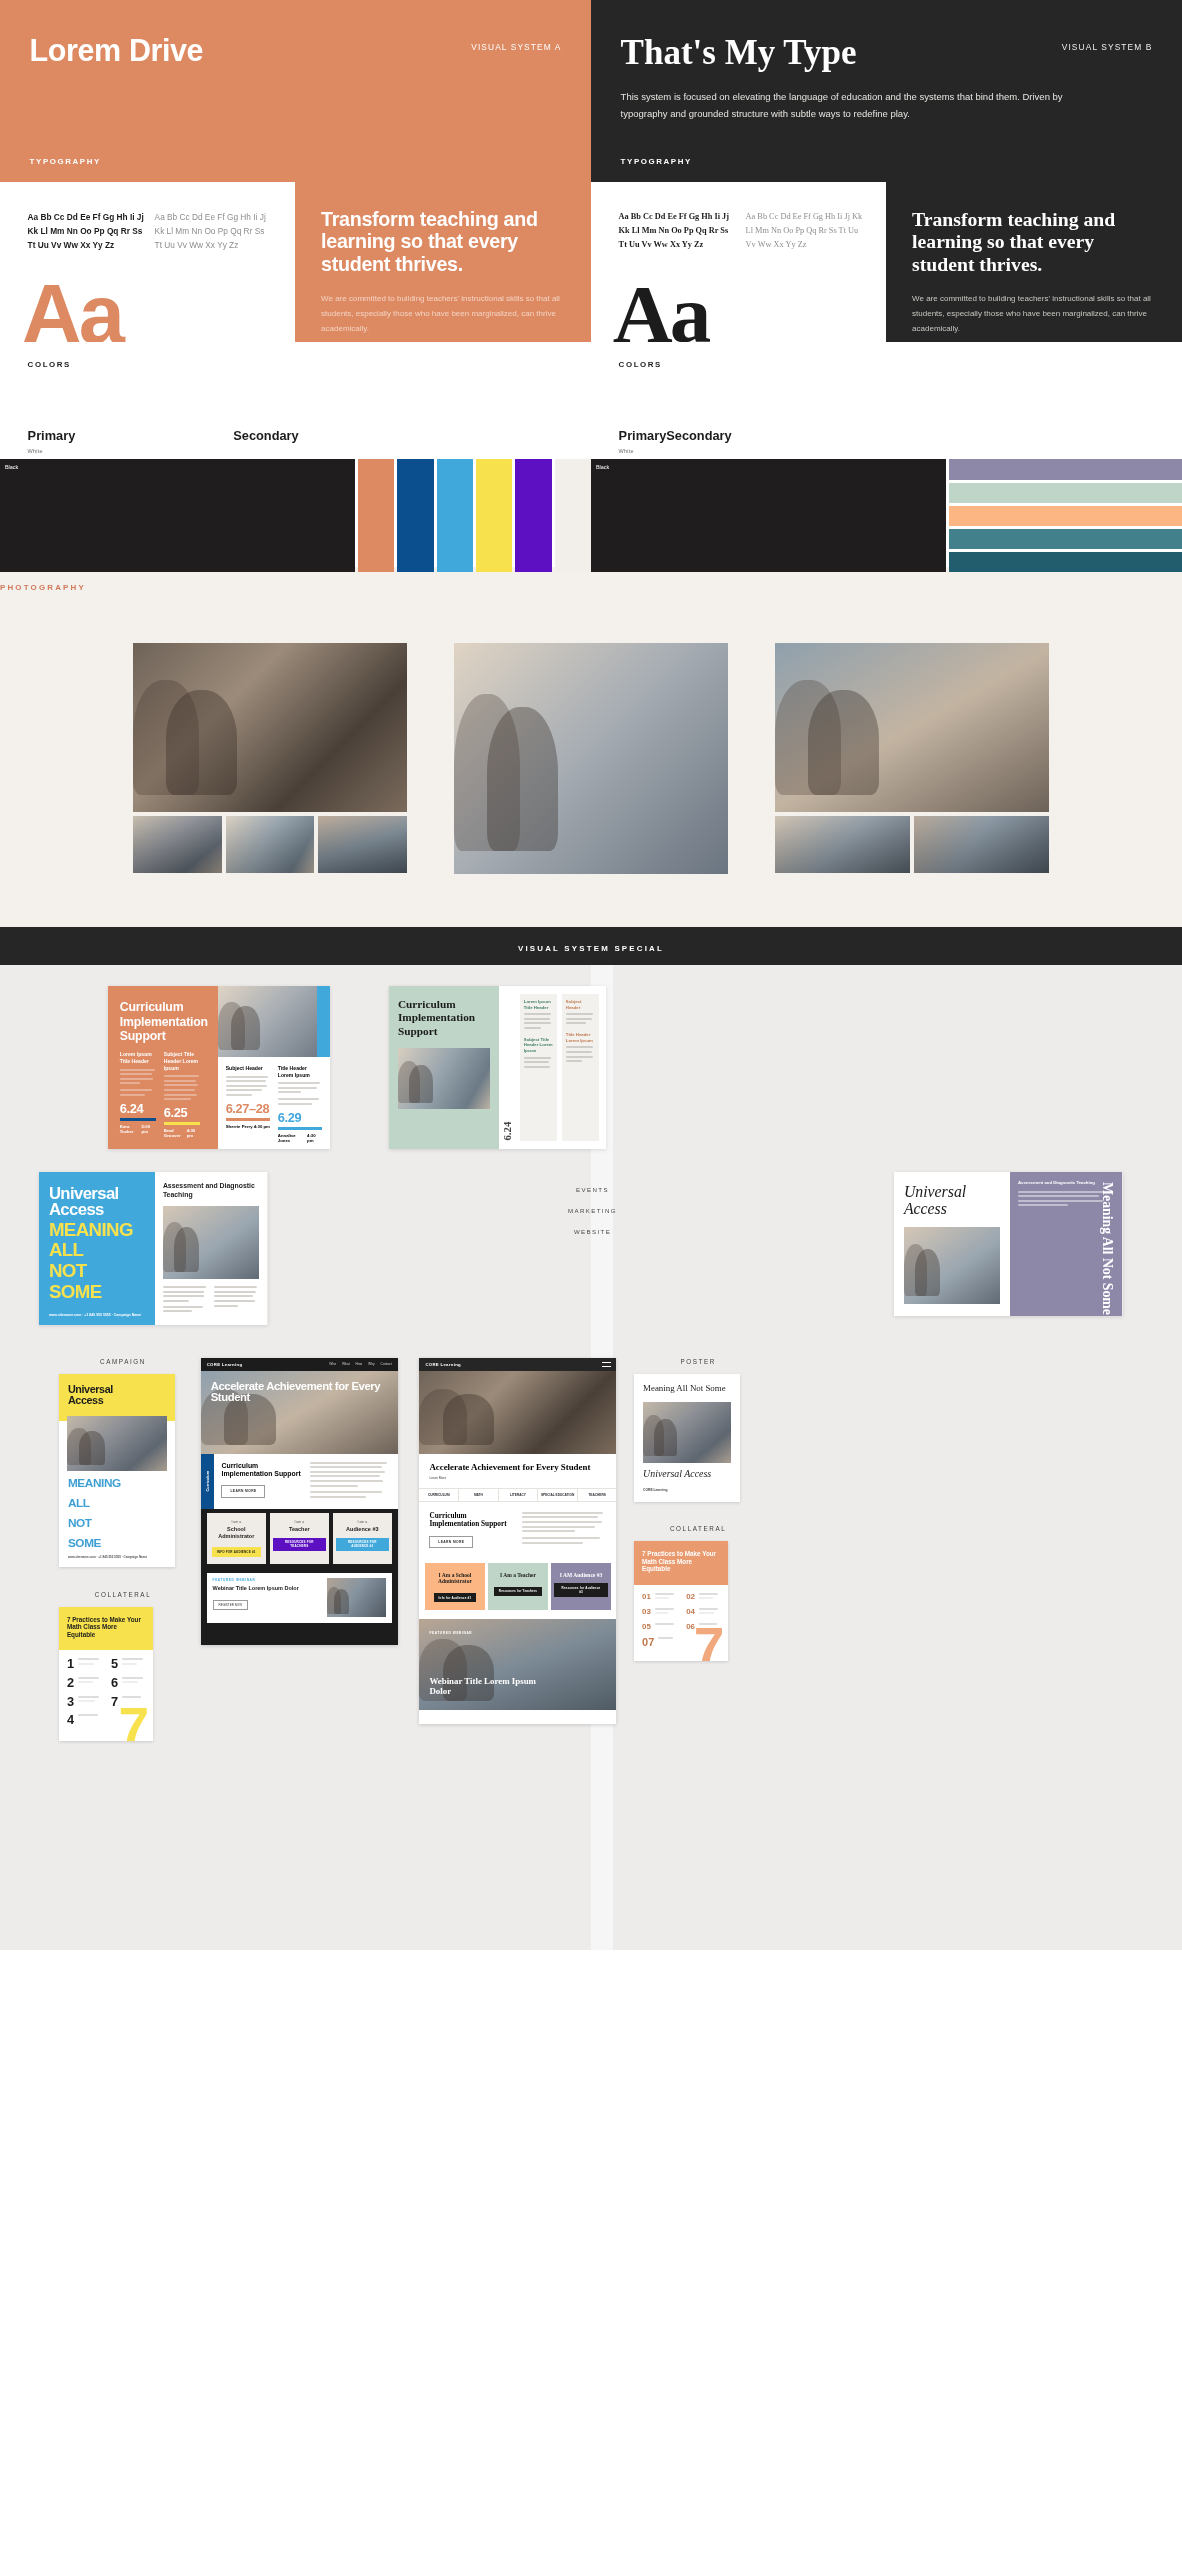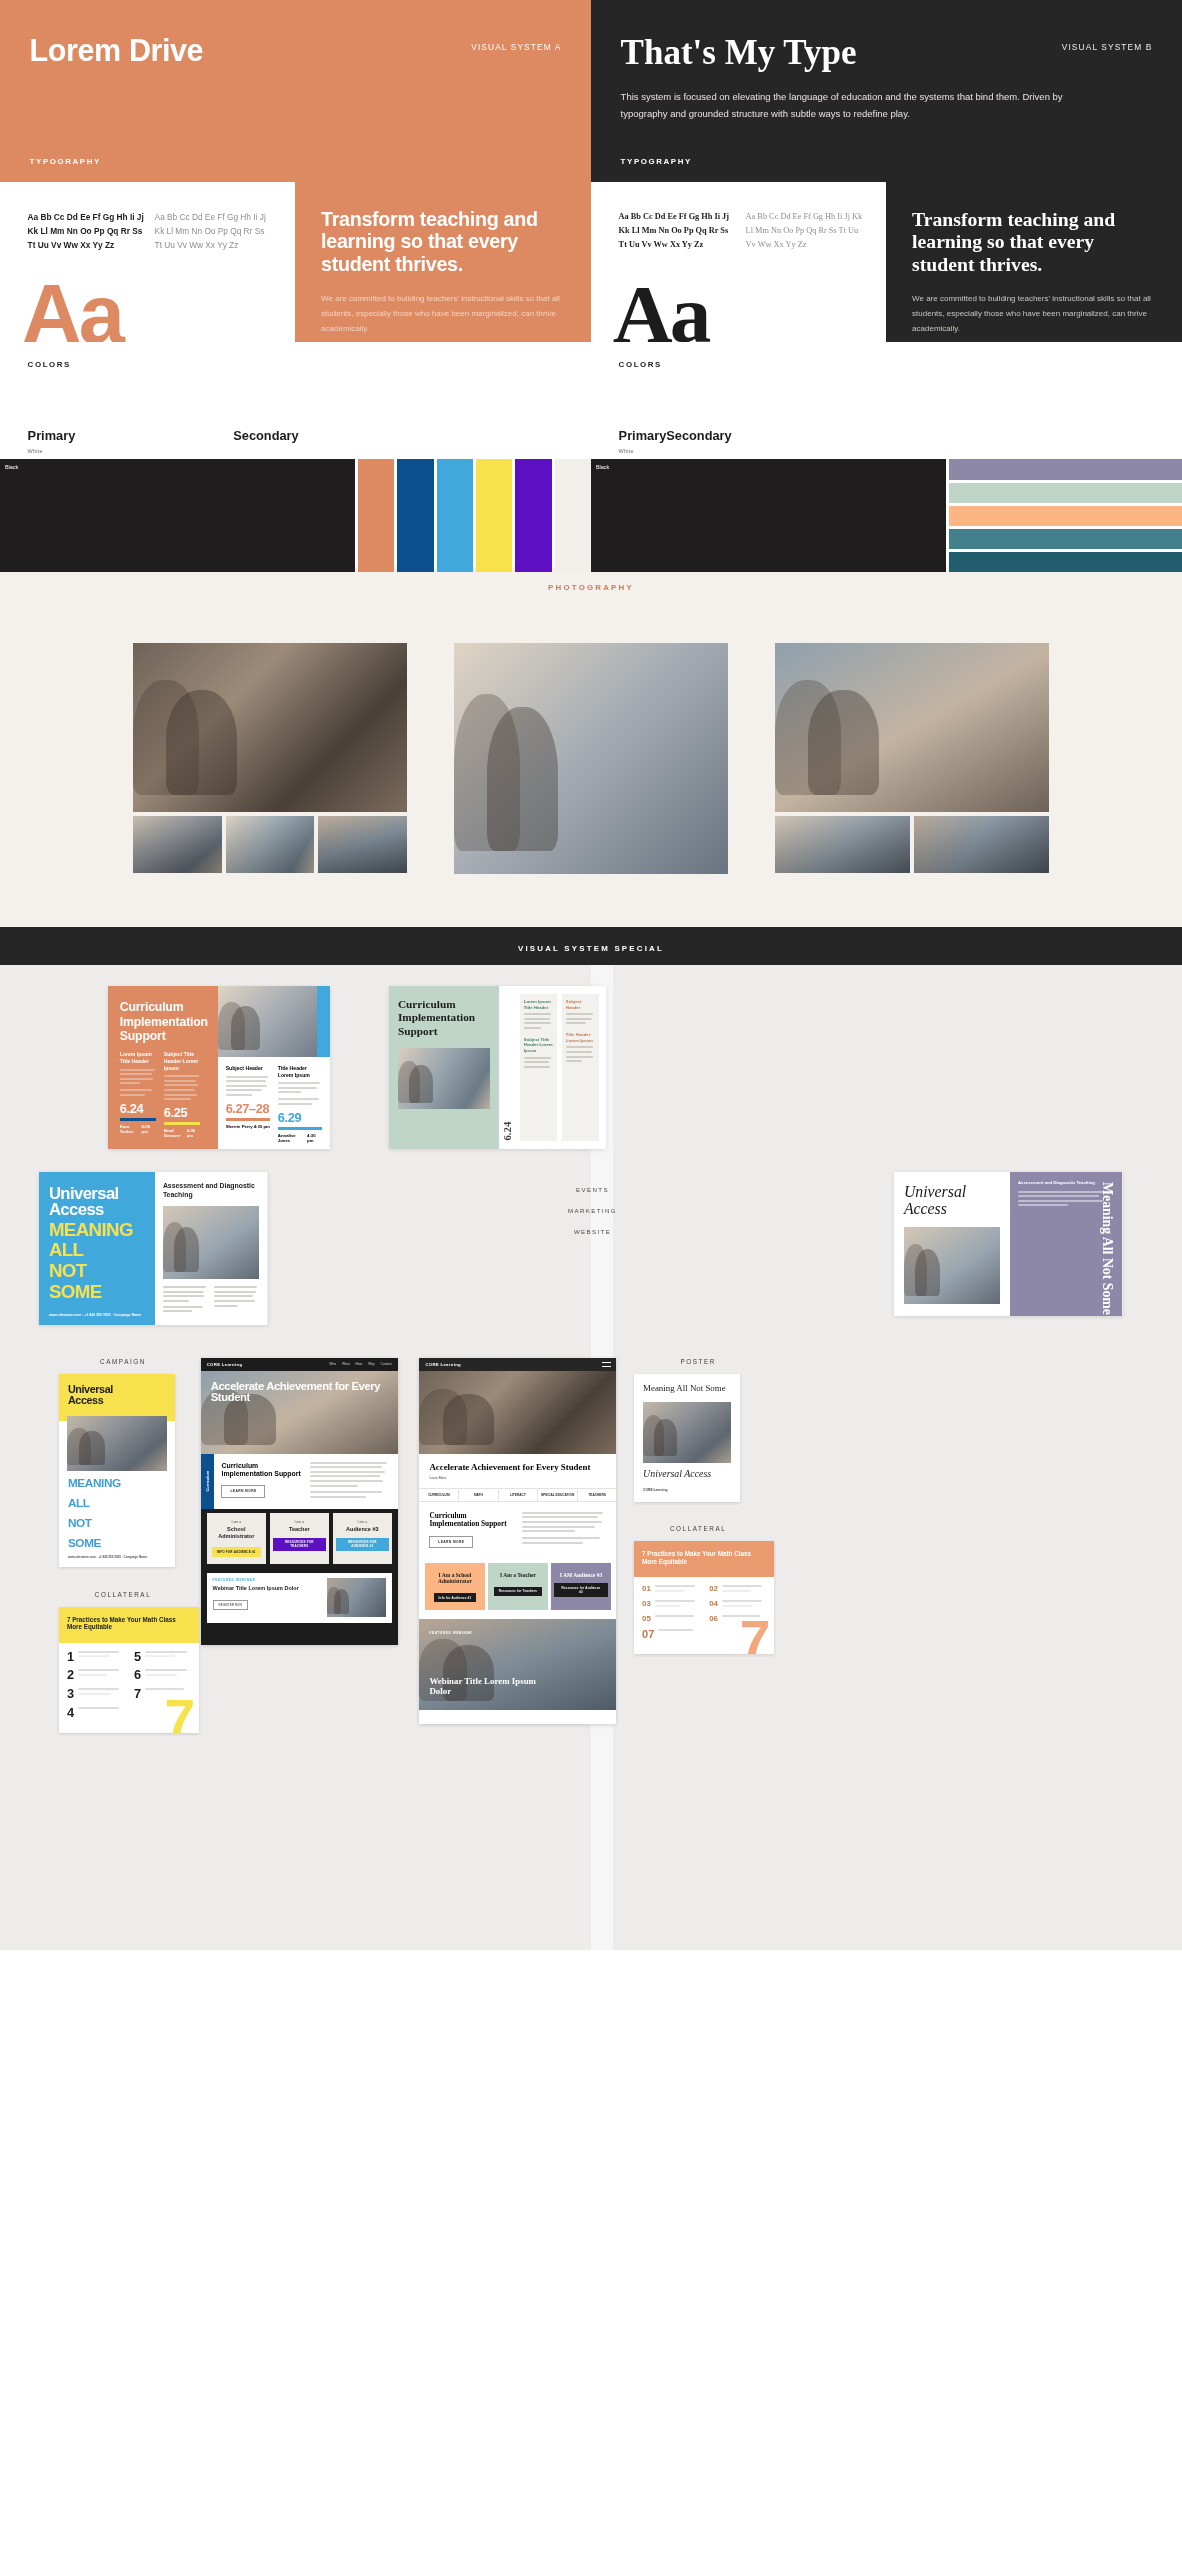--- a/index.html
+++ b/index.html
@@ -63,21 +63,21 @@
   .pal-primary { width:355px; background:#1f1d1d; position:relative; }
   .pal-primary .bk { position:absolute; top:4.9px; left:4.9px; font-size:5.5px; color:#ffffff; }
   .pal-secondary { flex:1; display:flex; gap:3px; padding-left:3px; }
   .pal-secondary .sw { flex:1; }
   
   .pal-secondary.stack { flex-direction:column; gap:3px; padding-left:3px; }
   .pal-secondary.stack .sw { flex:1; width:100%; }
 
   
   .photo-sec { background:#f4f1ed; padding:15.8px 0 53px 0; }
-  .photo-label { text-align:center; font-size:7.9px; font-weight:700; letter-spacing:2.2px;
+  .photo-label { text-align:left; font-size:7.9px; font-weight:700; letter-spacing:2.2px;
                  color:#d2795a; }
   .photo-grid { display:flex; justify-content:center; gap:47px; margin-top:51px; }
   .pgroup { width:274px; }
   .pmain { height:169px; width:274px; position:relative; overflow:hidden; }
   .psub { display:flex; gap:3.9px; margin-top:3.9px; }
   .psub .cell { height:57px; flex:1; overflow:hidden; position:relative; }
   .pgroup.center .pmain { height:231px; }
 
   
   .ph { width:100%; height:100%; position:relative; }
@@ -178,21 +178,21 @@
   .site-tabs { display:flex; background:#fff; }
   .site-tab { flex:1; text-align:center; font-size:3.2px; font-weight:700; padding:3.9px 0;
               color:#2c2c2c; border-right:1px solid #e6e3df; }
 
   .poster-card { width:106px; background:#fff; box-shadow:0 1px 3px rgba(0,0,0,.14); padding:9.9px 8.9px; }
   .poster-h { font-family:"Liberation Serif", serif; font-size:8.9px; color:#1c1c1c; line-height:1.12; }
   .poster-photo { height:61px; margin-top:7.9px; overflow:hidden; position:relative; }
   .poster-script { font-family:"Liberation Serif", serif; font-style:italic; font-size:9.9px;
                    color:#1c1c1c; margin-top:6.9px; line-height:1.05; }
 
-  .collat-card { width:140px; background:#fff; box-shadow:0 1px 3px rgba(0,0,0,.14); position:relative; overflow:hidden; }
+  .collat-card { width:94px; background:#fff; box-shadow:0 1px 3px rgba(0,0,0,.14); position:relative; overflow:hidden; }
   .collat-head { background:#f7e24d; padding:8.9px 7.9px 11.8px 7.9px; position:relative; }
   .collat-h { font-size:6.3px; font-weight:700; line-height:1.22; color:#1c1c1c; }
   .collat-nums { display:flex; gap:9.9px; padding:7.9px; }
   .cn-col { flex:1; }
   .cn-row { display:flex; gap:3.9px; margin-bottom:5.9px; }
   .cn-big { font-size:12.8px; font-weight:700; color:#1c1c1c; line-height:1; }
   .cn-txt { flex:1; }
   .big7 { position:absolute; right:3.9px; bottom:-13.8px; font-size:55px; font-weight:700;
           color:#f7e24d; line-height:1; }
   .big7.orange { color:#f0a87c; }

